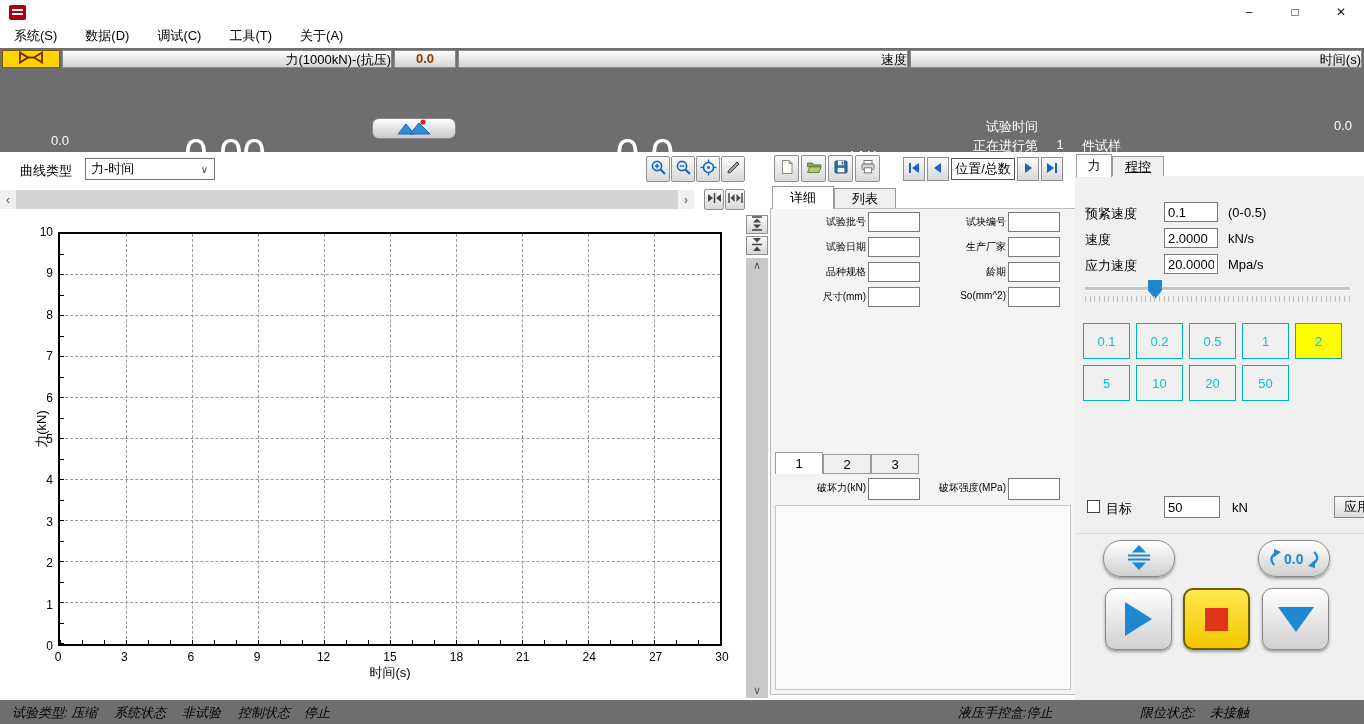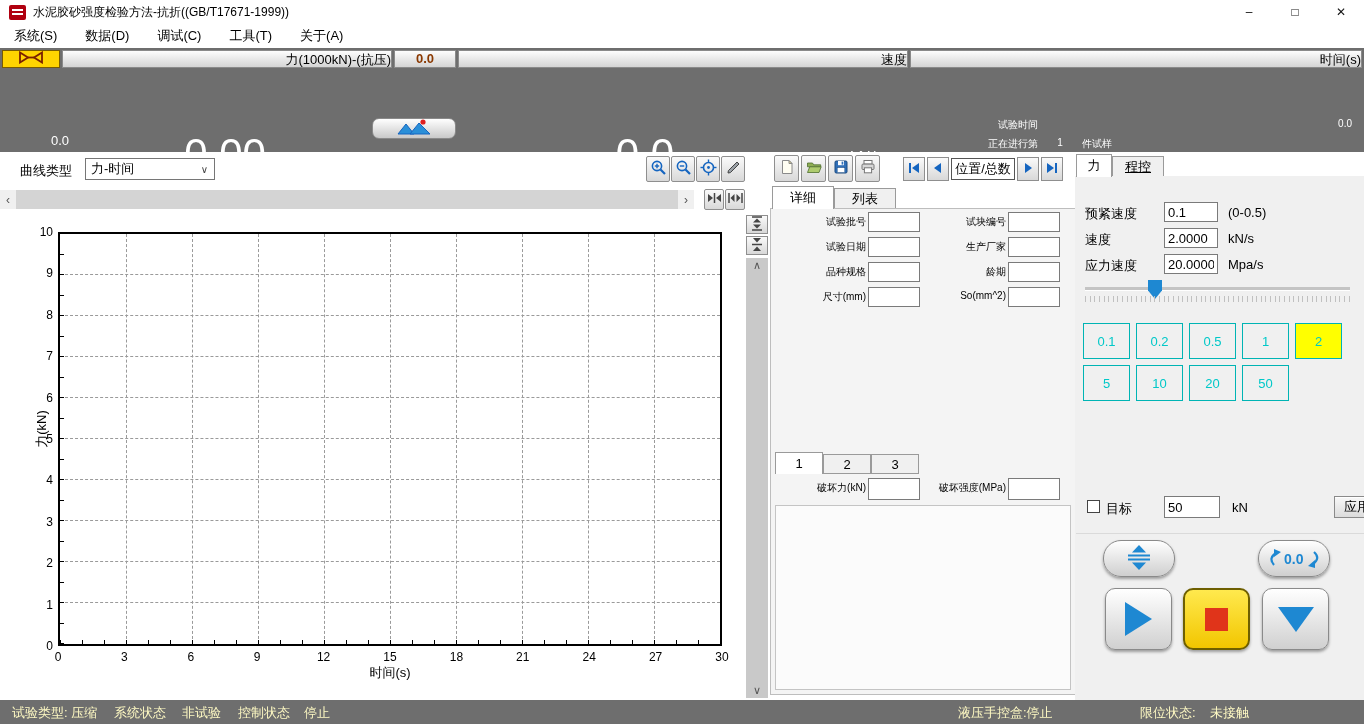--- a/index.html
+++ b/index.html
@@ -25,21 +25,21 @@
        color:#000;font-size:13px;text-align:right;line-height:17px;box-sizing:border-box;}
   #valve-btn{position:absolute;left:2px;top:2px;width:58px;height:18px;background:#ffd400;border:1px solid #7a5c00;
        box-sizing:border-box;display:flex;align-items:center;justify-content:center;}
   #peak-box{position:absolute;left:394px;top:2px;width:62px;height:18px;background:linear-gradient(#fdfdfd,#d4d4d4);
        border:1px solid #8a8a8a;box-sizing:border-box;color:#8a3800;font-weight:bold;text-align:center;line-height:16px;}
   .big-val{position:absolute;font-size:42px;color:#fff;text-align:center;}
   .small-val{position:absolute;font-size:13px;color:#fff;}
   #peak-btn{position:absolute;left:372px;top:70px;width:84px;height:21px;border-radius:7px;
        background:linear-gradient(#ffffff,#c9c9c9);border:1px solid #8a8a8a;box-sizing:border-box;
        display:flex;align-items:center;justify-content:center;}
-  .time-row{position:absolute;font-size:10px;color:#fff;}
+  .time-row{position:absolute;font-size:13px;color:#fff;}
 
   
   .toolbtn{position:absolute;width:24px;height:26px;background:linear-gradient(#fafafa,#d8d8d8);
        border:1px solid #8f8f8f;box-sizing:border-box;border-radius:2px;display:flex;align-items:center;justify-content:center;}
   #curve-select{position:absolute;left:85px;top:158px;width:130px;height:22px;border:1px solid #767676;background:#fff;
        box-sizing:border-box;display:flex;align-items:center;padding-left:5px;}
   #curve-select .chev{margin-left:auto;margin-right:6px;color:#444;font-size:10px;}
 
   
   .sb-btn{position:absolute;background:#f0f0f0;color:#555;display:flex;align-items:center;justify-content:center;font-size:12px;}
@@ -100,29 +100,28 @@
        box-shadow:0 2px 3px rgba(0,0,0,.35);}
   .big-btn{position:absolute;width:67px;height:62px;border-radius:10px;background:linear-gradient(#ffffff,#d0d0d0);
        border:1px solid #8a8a8a;box-sizing:border-box;display:flex;align-items:center;justify-content:center;
        box-shadow:0 2px 3px rgba(0,0,0,.35);}
   #stop-btn{background:linear-gradient(#ffe94e,#f2c600);border:2px solid #6e5f00;}
   #stop-btn .sq{width:23px;height:23px;background:#e0341a;}
   .tri-right{width:0;height:0;border-left:27px solid #1e88d2;border-top:17px solid transparent;border-bottom:17px solid transparent;}
   .tri-down{width:0;height:0;border-top:25px solid #1e88d2;border-left:18px solid transparent;border-right:18px solid transparent;}
 
   
-  #statusbar{position:absolute;left:0;top:700px;width:1364px;height:24px;background:#6e6e6e;color:#fef9c3;font-size:13px;}
+  #statusbar{position:absolute;left:0;top:700px;width:1364px;height:24px;background:#6e6e6e;color:#000000;font-size:13px;font-style:italic;}
   #statusbar span{position:absolute;top:4px;}
 </style>
 </head>
 <body>
 
 <div id="titlebar">
   <div id="app-icon"></div>
-  <div id="title-text">水泥胶砂强度检验方法-抗折((GB/T17671-1999))</div>
   <div id="win-controls">
     <div class="win-btn">–</div>
     <div class="win-btn">□</div>
     <div class="win-btn">✕</div>
   </div>
 </div>
 
 <div id="menubar">
   <div class="menu-item">系统(S)</div>
   <div class="menu-item">数据(D)</div>

